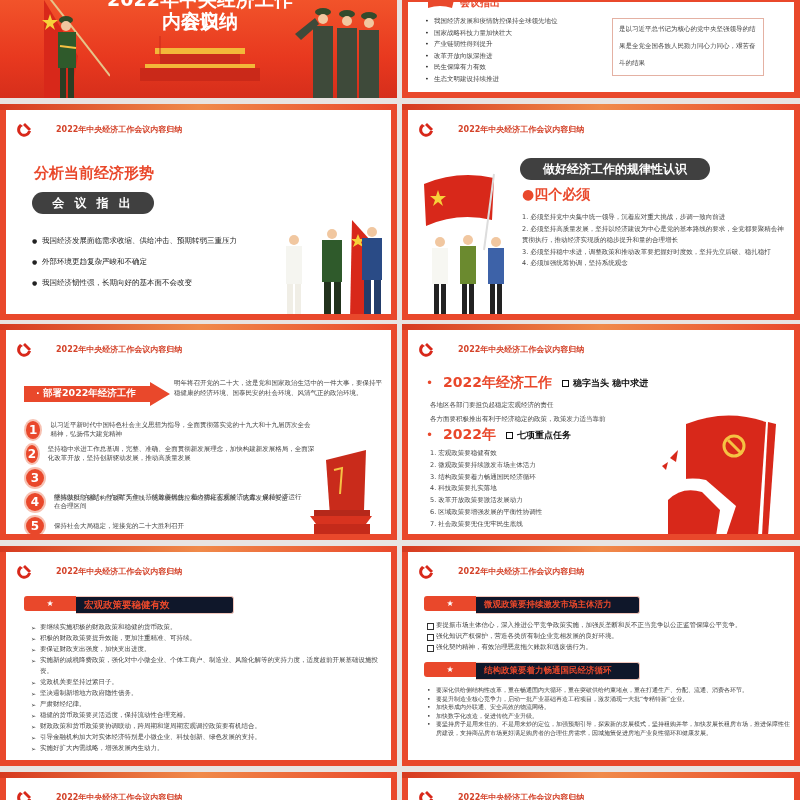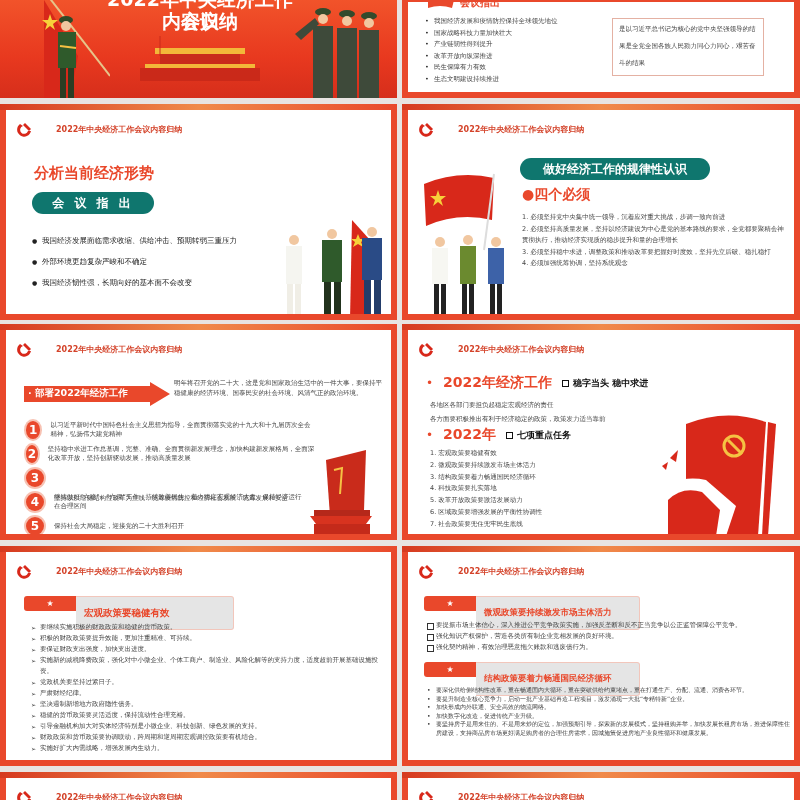--- a/index.html
+++ b/index.html
@@ -10,25 +10,25 @@
   .slide .topband { position: absolute; left: 0; right: 0; top: 0; height: 6px; background: linear-gradient(90deg,#d63a20,#f08a4a,#e9482b); }
   .hdr { position: absolute; left: 10px; top: 10px; height: 18px; display: flex; align-items: center; gap: 22px; }
   .hdr .logo { width: 18px; height: 16px; position: relative; }
   .hdr .title { font-size: 8px; color: #d4432a; font-weight: bold; white-space: nowrap; }
   
   .cover { background: linear-gradient(180deg,#f2552b 0%,#e8391f 60%,#d62e1b 100%); }
   .cover-title { position: absolute; left: 100px; width: 200px; text-align: center; color: #fff; font-weight: bold; font-size: 19px; line-height: 22px; }
   .bullet-list { list-style: none; }
   .bullet-list li { position: relative; }
   .small-text { font-size: 6.5px; color: #444; line-height: 11.5px; }
-  .pill { background: #0f766e; color: #fff; font-weight: bold; border-radius: 14px; display: inline-flex; align-items: center; justify-content: center; }
+  .pill { background: #404040; color: #fff; font-weight: bold; border-radius: 14px; display: inline-flex; align-items: center; justify-content: center; }
   .numcircle { width: 18px; height: 18px; border-radius: 50%; background: #e9482b; color: #fff; font-weight: bold; font-size: 12px; display: flex; align-items: center; justify-content: center; box-shadow: 0 0 0 2px #f7c2b3; }
   .starbox { position:absolute; height: 15px; display:flex; }
   .starbox .red { width: 52px; background:#e9482b; color:#fff; font-size:8px; display:flex; align-items:center; justify-content:center; border-radius:3px 0 0 3px; }
-  .starbox .lbl { border:1px solid #f2c6bb; border-left:none; color:#e9482b; font-weight:bold; font-size:9.5px; display:flex; align-items:center; padding:16px 8px; background:#e5e5e5; border-radius:0 3px 3px 0; }
+  .starbox .lbl { border:1px solid #f2c6bb; border-left:none; color:#e9482b; font-weight:bold; font-size:9.5px; display:flex; align-items:center; padding:8px 8px; background:#0f172a; border-radius:0 3px 3px 0; }
   .arrow-li::before { content: "➢"; position: absolute; left: -9px; color: #333; font-size: 6px; }
   .sq-li::before { content: ""; position: absolute; left: -9px; top: 3px; width: 5px; height: 5px; border: 1px solid #333; }
   .dot-li::before { content: "•"; position: absolute; left: -9px; color: #333; }
   .blackdot-li::before { content: "●"; position: absolute; left: -10px; color: #222; font-size: 6px; }
 </style>
 </head>
 <body>
 
 <div class="grid">
 
@@ -191,21 +191,21 @@
         <svg class="logo" width="18" height="16" viewBox="0 0 18 16">
             <path d="M4 3 A7 7 0 1 0 15 10 L12 10 A4 4 0 1 1 7 5 Z" fill="#d8281a"></path>
             <path d="M9 2 L15 8 L13 10 L7 4 Z" fill="#d8281a"></path>
           </svg>
         <span class="title">2022年中央经济工作会议内容归纳</span>
       </div>
       <div style="position:absolute;left:18px;top:52px;width:146px;height:24px;">
         <svg width="146" height="24" viewBox="0 0 146 24" style="position:absolute;left:0;top:0;">
             <path d="M0 4 L126 4 L126 0 L146 12 L126 24 L126 20 L0 20 Z" fill="#e9482b"></path>
           </svg>
-        <span style="position:absolute;left:4px;top:5px;color:#fff;font-weight:bold;font-size:9.5px;white-space:nowrap;text-align:center;">· 部署2022年经济工作</span>
+        <span style="position:absolute;left:12px;top:5px;color:#fff;font-weight:bold;font-size:9.5px;white-space:nowrap;text-align:center;">· 部署2022年经济工作</span>
       </div>
       <div class="small-text" style="position:absolute;left:168px;top:48px;width:210px;line-height:10px;">明年将召开党的二十大，这是党和国家政治生活中的一件大事，要保持平稳健康的经济环境、国泰民安的社会环境、风清气正的政治环境。</div>
       <div style="position:absolute;left:20px;top:88px;width:290px;">
         <div style="display:flex;gap:10px;height:24px;align-items:center;">
             <div class="numcircle">1</div>
             <div class="small-text" style="line-height:9px;">以习近平新时代中国特色社会主义思想为指导，全面贯彻落实党的十九大和十九届历次全会精神，弘扬伟大建党精神</div>
           </div>
         <div style="display:flex;gap:10px;height:24px;align-items:center;">
             <div class="numcircle">2</div>
             <div class="small-text" style="line-height:9px;">坚持稳中求进工作总基调，完整、准确、全面贯彻新发展理念，加快构建新发展格局，全面深化改革开放，坚持创新驱动发展，推动高质量发展</div>
@@ -298,25 +298,25 @@
       <div class="starbox" style="left:18px;top:44px;">
         <div class="red">★</div>
         <div class="lbl" style="width:158px;">宏观政策要稳健有效</div>
       </div>
       <ul class="bullet-list small-text" style="position:absolute;left:34px;top:70px;width:348px;line-height:11px;">
         <li class="arrow-li">要继续实施积极的财政政策和稳健的货币政策。</li>
         <li class="arrow-li">积极的财政政策要提升效能，更加注重精准、可持续。</li>
         <li class="arrow-li">要保证财政支出强度，加快支出进度。</li>
         <li class="arrow-li">实施新的减税降费政策，强化对中小微企业、个体工商户、制造业、风险化解等的支持力度，适度超前开展基础设施投资。</li>
         <li class="arrow-li">党政机关要坚持过紧日子。</li>
+        <li class="arrow-li">坚决遏制新增地方政府隐性债务。</li>
         <li class="arrow-li">严肃财经纪律。</li>
-        <li class="arrow-li">坚决遏制新增地方政府隐性债务。</li>
         <li class="arrow-li">稳健的货币政策要灵活适度，保持流动性合理充裕。</li>
+        <li class="arrow-li">财政政策和货币政策要协调联动，跨周期和逆周期宏观调控政策要有机结合。</li>
         <li class="arrow-li">引导金融机构加大对实体经济特别是小微企业、科技创新、绿色发展的支持。</li>
-        <li class="arrow-li">财政政策和货币政策要协调联动，跨周期和逆周期宏观调控政策要有机结合。</li>
         <li class="arrow-li">实施好扩大内需战略，增强发展内生动力。</li>
       </ul>
     </div>
   </div>
 
   <div class="slide" style="left:402px;top:546px;width:398px;height:220px;">
     <div class="topband"></div>
     <div class="inner">
       <div class="hdr">
         <svg class="logo" width="18" height="16" viewBox="0 0 18 16">

